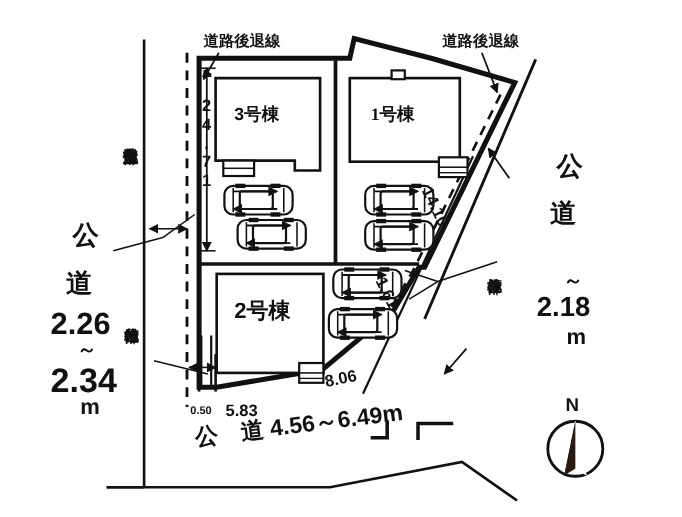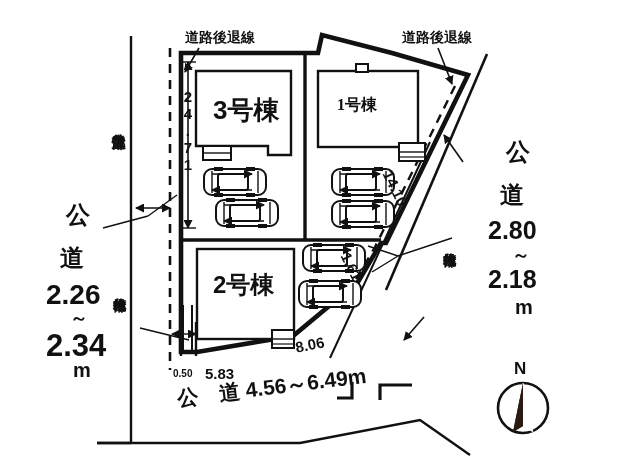--- a/index.html
+++ b/index.html
@@ -169,36 +169,35 @@
   <div class="lbl bold" style="left:185px;top:30px;font-size:14px;">道路後退線</div>
 
   <div class="lbl bold" style="left:402px;top:30px;font-size:14px;">道路後退線</div>
 
   <div class="lbl vtext bold" style="left:112px;top:123px;font-size:14px;">自主後退部分</div>
 
   <div class="lbl vtext bold" style="left:113px;top:288px;font-size:13px;">地役権部分</div>
 
   <div class="lbl vtext bold" style="left:443px;top:243px;font-size:13px;">地役権部分</div>
 
-  <div class="lbl bold" style="left:213px;top:97px;font-size:26px;">3号棟</div>
+  <div class="lbl bold" style="left:213px;top:97px;font-size:16px;">3号棟</div>
 
   <div class="lbl bold" style="left:337px;top:97px;font-size:16px;font-family:Liberation Serif, serif;">1号棟</div>
 
-  <div class="lbl bold" style="left:213px;top:273px;font-size:24px;">2号棟</div>
+  <div class="lbl bold" style="left:213px;top:273px;font-size:20px;">2号棟</div>
 
   <div class="lbl bold" style="left:66px;top:203px;font-size:24px;">公</div>
   <div class="lbl bold" style="left:60px;top:246px;font-size:24px;">道</div>
   <div class="lbl bold" style="left:46px;top:281px;font-size:28px;">2.26</div>
   <div class="lbl bold" style="left:70px;top:309px;font-size:18px;">～</div>
   <div class="lbl bold" style="left:46px;top:330px;font-size:31px;">2.34</div>
   <div class="lbl bold" style="left:73px;top:360px;font-size:20px;">m</div>
 
   <div class="lbl bold" style="left:506px;top:140px;font-size:24px;">公</div>
   <div class="lbl bold" style="left:500px;top:183px;font-size:24px;">道</div>
-  <div class="lbl bold" style="left:488px;top:218px;font-size:25px;">2.80</div>
   <div class="lbl bold" style="left:512px;top:246px;font-size:18px;">～</div>
   <div class="lbl bold" style="left:488px;top:267px;font-size:25px;">2.18</div>
   <div class="lbl bold" style="left:515px;top:297px;font-size:20px;">m</div>
 
   <div class="lbl bold" style="left:176px;top:388px;font-size:21px;transform:rotate(-7deg);transform-origin:left top;">公　道 4.56～6.49m</div>
 
   <div class="lbl vtext bold" style="left:180px;top:88px;font-size:15px;">24.71</div>
 
   <div class="lbl bold" style="left:394px;top:168px;font-size:15px;transform:rotate(64deg);transform-origin:left top;">14.10</div>
 

